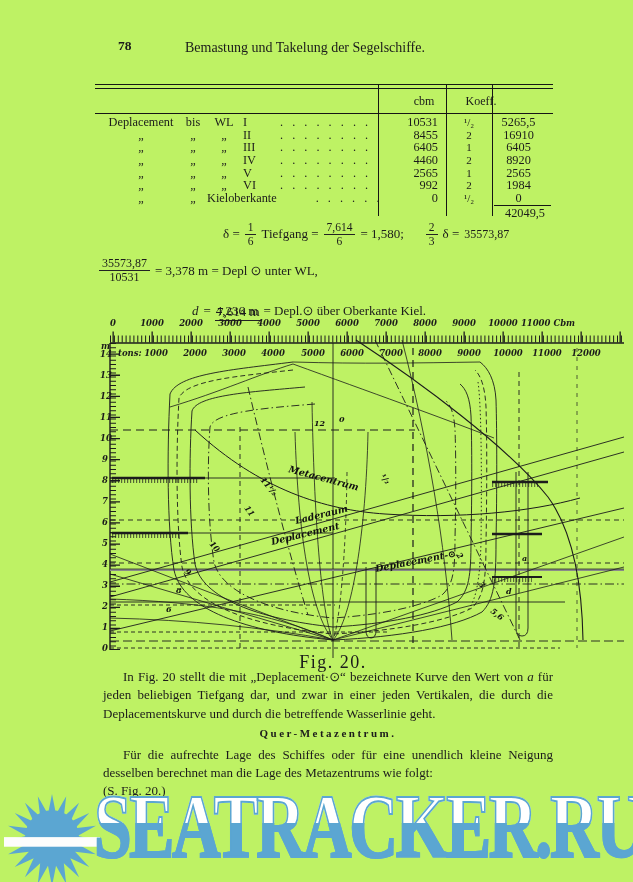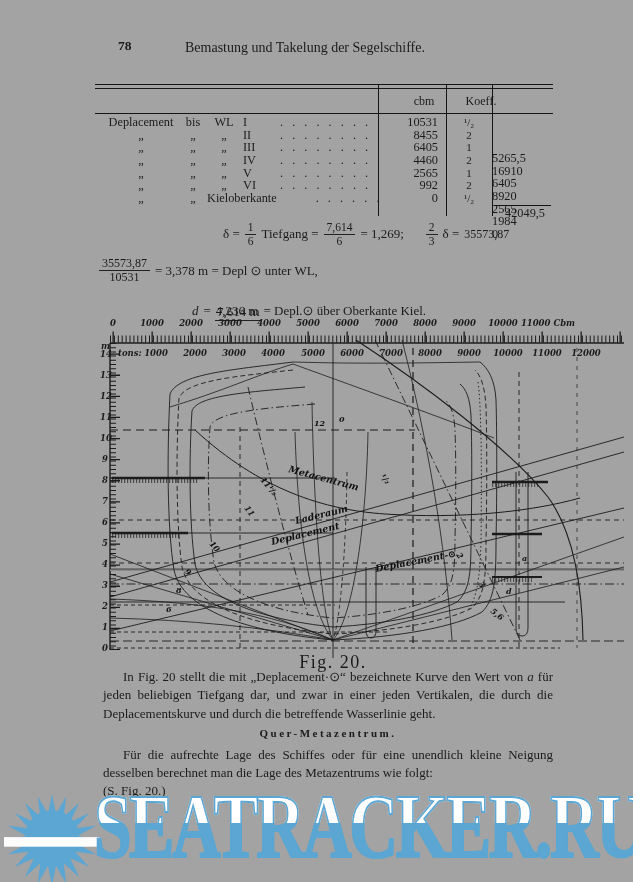--- a/index.html
+++ b/index.html
@@ -1,37 +1,37 @@
 <!DOCTYPE html>
 <html><head>
 <meta charset="utf-8">
 <style>
   html,body{margin:0;padding:0;background:#888;}
-  .page{position:relative;width:633px;height:882px;margin:0 auto;background:#a3a3a3;
+  .page{position:relative;width:633px;height:882px;margin:0 auto;background:#bef264;
         font-family:"Liberation Serif",serif;color:#1b1b1b;overflow:hidden;}
   
   .pagenum{position:absolute;left:118px;top:38px;font-size:13.5px;font-weight:700;}
   .runtitle{position:absolute;left:103px;top:40px;width:404px;text-align:center;font-size:14px;}
   
   .tbl{position:absolute;left:95px;top:84px;width:458px;height:133px;border-top:1.6px solid #151515;font-size:12.3px;}
   .tbl .rule2{position:absolute;left:0;right:0;top:2.6px;border-top:0.9px solid #151515;}
   .tbl .hline{position:absolute;left:0;right:0;top:28px;border-top:1px solid #151515;}
   .tbl .vr{position:absolute;top:0;bottom:2px;border-left:1px solid #151515;}
   .tbl .th{position:absolute;top:9px;text-align:center;font-size:12px;margin-left:12px;}
   .rows{position:absolute;left:0;right:0;top:31px;}
   .trow{display:flex;height:12.7px;line-height:12.7px;}
   .c-label{width:283px;display:flex;padding-left:8px;box-sizing:border-box;white-space:nowrap;}
   .c1{width:76px;text-align:center;}
   .c2{width:28px;text-align:center;}
   .c3{min-width:34px;text-align:center;}
   .c4{width:34px;padding-left:2px;}
   .dots{flex:1;overflow:hidden;white-space:nowrap;letter-spacing:3px;color:#222;padding-left:3px;}
   .c-cbm{width:68px;text-align:right;padding-right:8px;box-sizing:border-box;}
   .c-koeff{width:46px;text-align:center;font-size:11px;}
-  .c-result{flex:1;text-align:left;padding-right:8px;box-sizing:border-box;margin-top:36px;}
+  .c-result{flex:1;text-align:center;padding-right:8px;box-sizing:border-box;}
   .sumrule{position:absolute;left:399px;width:57px;top:120px;border-top:1px solid #151515;}
   .totalrow{position:absolute;left:397px;width:53px;top:121px;text-align:right;}
   
   .formulas{position:absolute;left:95px;top:215px;width:465px;height:102px;font-size:13px;}
   .fline{position:absolute;display:flex;align-items:center;gap:5px;white-space:nowrap;}
   .frac{display:inline-flex;flex-direction:column;align-items:center;font-size:11.5px;line-height:1.1;}
   .frac .fn{padding:0 3px;border-bottom:1px solid #222;}
   .prodstack{display:inline-flex;flex-direction:column;align-items:center;font-size:12px;line-height:1.2;}
   .underv{border-bottom:1px solid #222;padding:0 2px;}
   .it{font-style:italic;}
@@ -167,21 +167,21 @@
       <span>δ =</span>
       <span class="frac">
           <span class="fn">1</span>
           <span>6</span>
         </span>
       <span>Tiefgang =</span>
       <span class="frac">
           <span class="fn">7,614</span>
           <span>6</span>
         </span>
-      <span>= 1,269;</span>
+      <span>= 1,580;</span>
       <span style="width:12px"></span>
       <span class="frac">
           <span class="fn">2</span>
           <span>3</span>
         </span>
       <span>δ =</span>
       <span class="prodstack">
           <span>35573,87</span>
         </span>
     </div>

